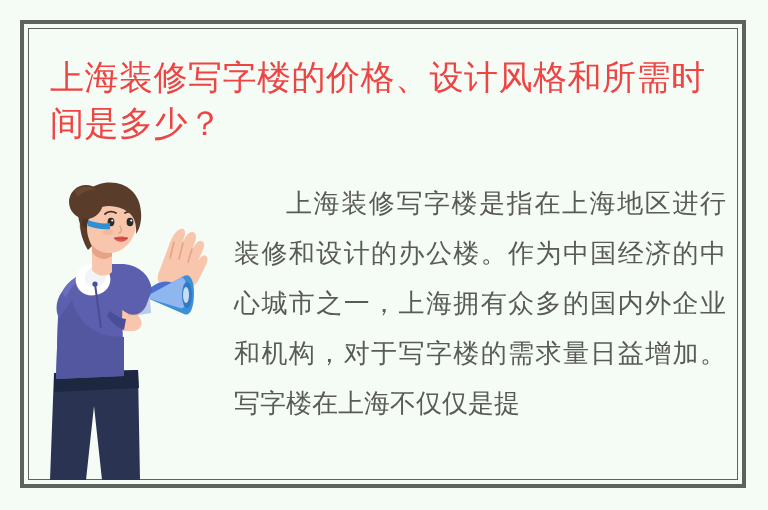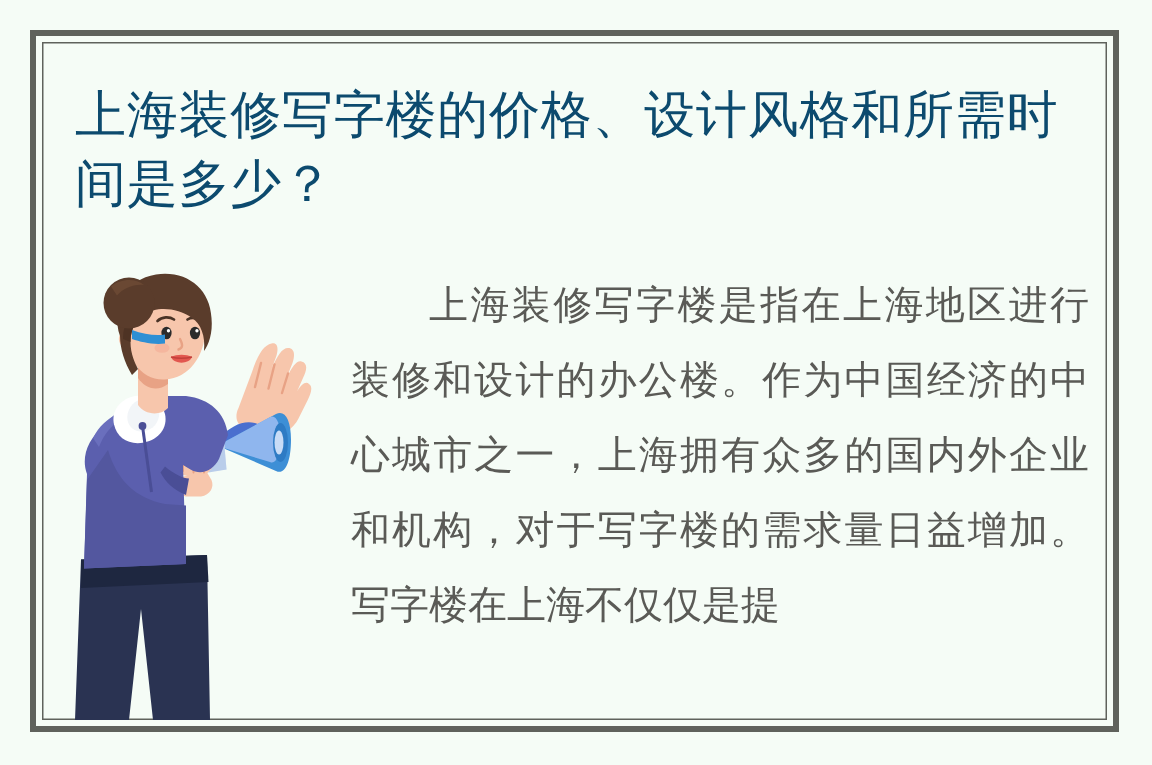--- a/index.html
+++ b/index.html
@@ -54,21 +54,21 @@
     overflow: hidden;
   }
 
   .article-title {
     position: absolute;
     left: 22px;
     top: 26px;
     width: 680px;
     font-size: 34px;
     line-height: 46px;
-    color: #0c4a6e;
+    color: #ef4444;
     letter-spacing: 0.5px;
     font-weight: 400;
     white-space: pre-wrap;
   }
 
   .article-body {
     position: absolute;
     left: 206px;
     top: 150px;
     width: 492px;

